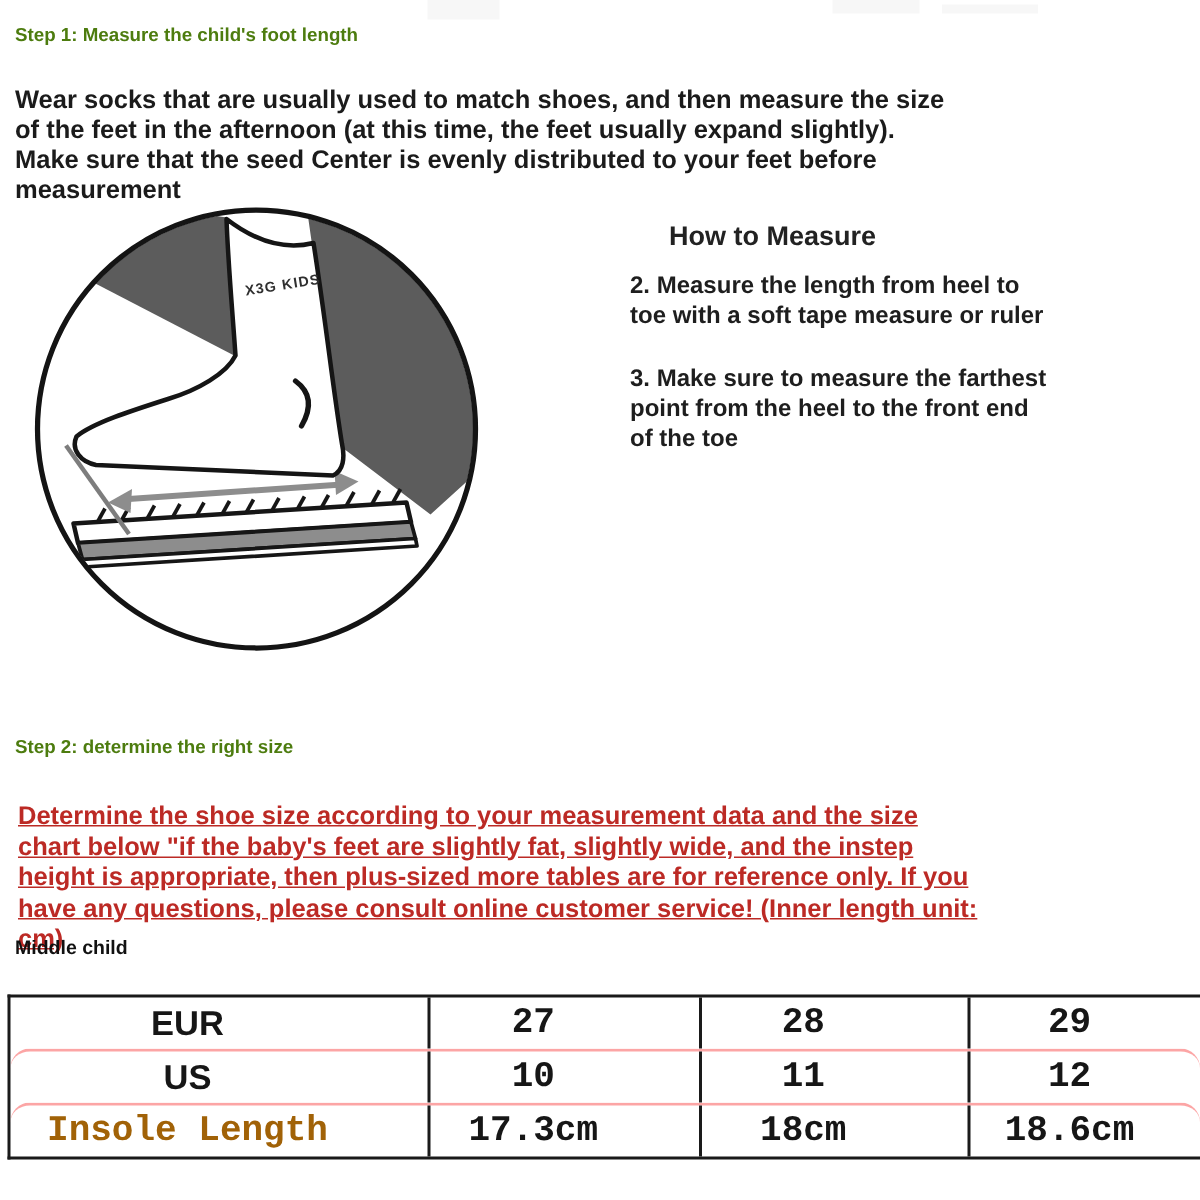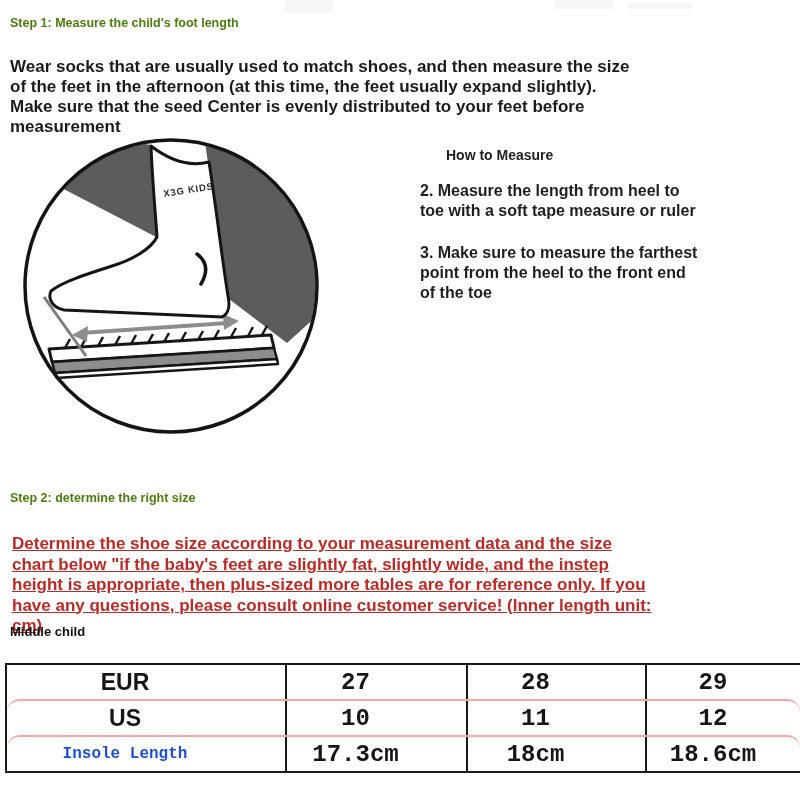--- a/index.html
+++ b/index.html
@@ -15,21 +15,21 @@
   
   .artifact{background:#f7f7f7;position:absolute;}
 
   .step-heading{
     font-size:12.5px;font-weight:bold;color:#4d7c0f;letter-spacing:0px;
   }
   .body-para{
     font-size:17px;font-weight:bold;line-height:20px;color:#1b1b1b;
   }
   .howto-title{
-    font-size:14px;font-weight:bold;color:#222;
+    font-size:18px;font-weight:bold;color:#222;
   }
   .howto-steps{width:340px;}
   .howto-step{
     font-size:16px;font-weight:bold;line-height:20px;color:#1e1e1e;
   }
   .howto-step:nth-child(1){margin-bottom:22px;}
   .howto-step:nth-child(2){margin-bottom:13px;}
   .red-para{
     font-size:17px;font-weight:bold;line-height:20.5px;color:#bc2a25;width:760px;
   }
@@ -50,21 +50,21 @@
     gap:42px;
   }
   .st-row + .st-row{border-top:2px solid #fca5a5;border-radius:13px;}
   .st-cell{
     display:flex;align-items:center;justify-content:center;
     overflow:hidden;
   }
   .st-cell + .st-cell{border-left:2px solid #1a1a1a;}
   .st-sans{font-family:"Liberation Sans",sans-serif;font-weight:bold;font-size:23px;color:#161616;}
   .st-mono{font-family:"Liberation Mono",monospace;font-weight:700;font-size:24px;color:#161616;}
-  .st-mono-label{font-family:"Liberation Mono",monospace;font-weight:700;font-size:16px;color:#1d4ed8;}
+  .st-mono-label{font-family:"Liberation Mono",monospace;font-weight:700;font-size:24px;color:#a16207;}
 </style>
 </head>
 <body>
 
 <div class="artifact" style="left:285px;top:0;width:48px;height:13px;"></div>
 <div class="artifact" style="left:555px;top:0;width:58px;height:9px;"></div>
 <div class="artifact" style="left:628px;top:3px;width:64px;height:6px;"></div>
 
 <div class="abs step-heading" style="left:10px;top:16px;">Step 1: Measure the child's foot length</div>
 <div class="abs body-para pre" style="left:10px;top:57px;width:700px;">Wear socks that are usually used to match shoes, and then measure the size

